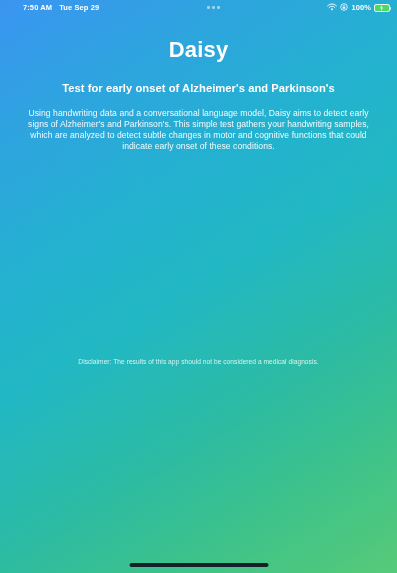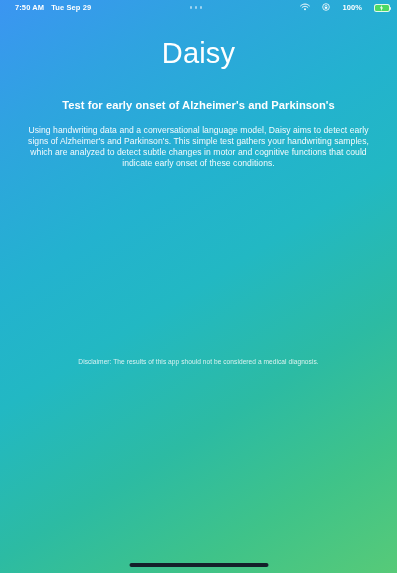--- a/index.html
+++ b/index.html
@@ -22,33 +22,33 @@
         #22b8c3 50%,
         #2cbba3 68%,
         #3fc389 84%,
         #57ca78 100%);
     overflow: hidden;
   }
 
   
   #status-bar {
     position: absolute;
-    top: 0; left: 8px; right: 0;
+    top: 0; left: 16px; right: 0;
     height: 15px;
     display: flex;
     align-items: center;
     justify-content: space-between;
     padding: 0 7px;
     color: #ffffff;
     font-size: 7.5px;
     font-weight: bold;
     letter-spacing: 0.1px;
   }
   .sb-left { display: flex; align-items: center; gap: 7px; }
-  .sb-right { display: flex; align-items: center; gap: 12px; }
+  .sb-right { display: flex; align-items: center; gap: 3px; }
 
   .sb-dots { display: flex; gap: 2.5px; }
   .sb-dots i {
     display: block;
     width: 2.5px; height: 2.5px;
     border-radius: 50%;
     background: rgba(255,255,255,0.55);
   }
 
   .icn { display: block; }
@@ -78,28 +78,28 @@
     position: absolute;
     top: 15px; left: 0; right: 0; bottom: 0;
     display: flex;
     flex-direction: column;
     align-items: center;
   }
 
   #app-title {
     margin-top: 22px;
     color: #ffffff;
-    font-size: 29px;
-    font-weight: normal;
+    font-size: 22px;
+    font-weight: bold;
     letter-spacing: 0.2px;
     text-align: center;
   }
 
   #app-subtitle {
-    margin-top: 29px;
+    margin-top: 19px;
     color: #ffffff;
     font-size: 11.2px;
     font-weight: bold;
     text-align: center;
     letter-spacing: 0.05px;
   }
 
   #app-description {
     margin-top: 14px;
     width: 352px;

